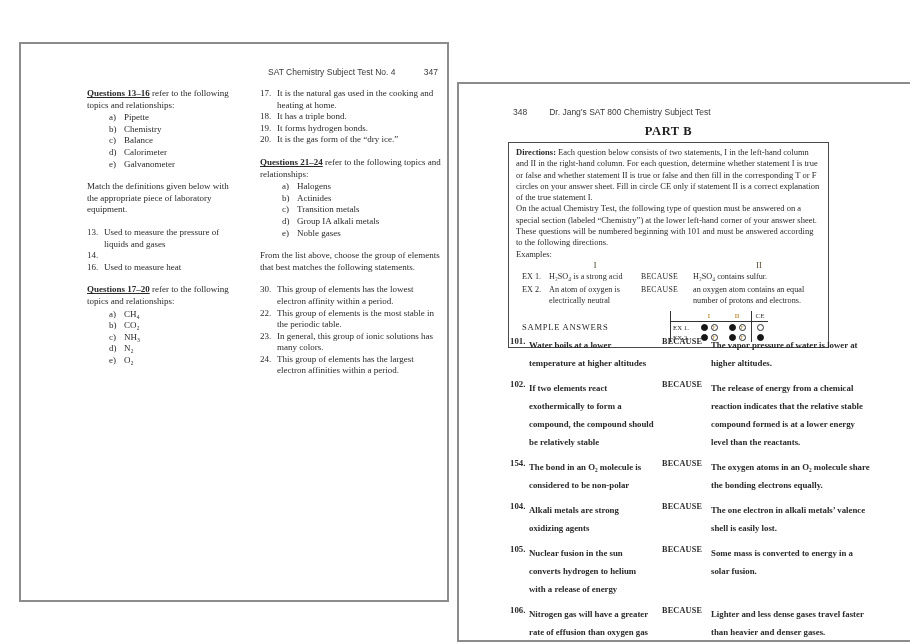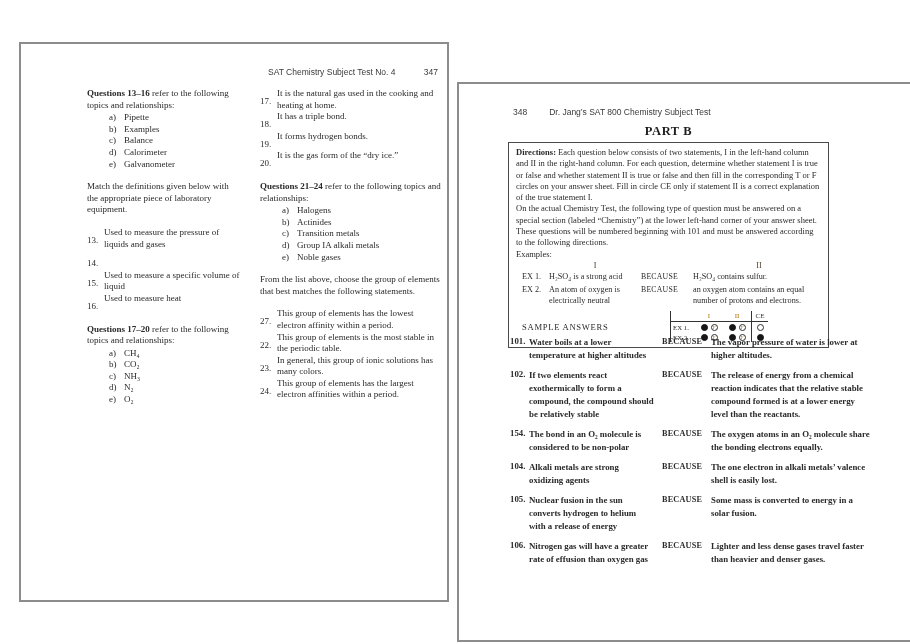--- a/index.html
+++ b/index.html
@@ -10,28 +10,28 @@
   .sans{font-family:"Liberation Sans","DejaVu Sans",sans-serif;}
   
   .rh{position:absolute;top:23px;font-size:8.5px;color:#3a3a3a;}
   .rh-left{left:247px;width:170px;display:flex;justify-content:space-between;}
   .rh-right{left:54px;display:flex;gap:22px;}
   
   .col{position:absolute;font-size:9px;line-height:11.6px;}
   .col-1{left:66px;top:44px;width:154px;}
   .col-2{left:239px;top:44px;width:184px;}
   .qhead{margin:0;}
-  .qhead b{font-weight:bold;}
+  .qhead b{font-weight:bold;text-decoration:underline;}
   .opts{margin:1px 0 0 22px;}
   .opt{display:flex;}
   .ol{width:15px;flex:none;}
   .para{margin:11px 0 0 0;}
   .nitems{margin-top:11px;}
   .nitem{display:flex;}
-  .nnum{width:17px;flex:none;margin-top:8px;}
+  .nnum{width:17px;flex:none;}
   .ntext{flex:1;}
   .mt{margin-top:11px;}
   
   .partb{position:absolute;left:49px;top:40px;width:321px;text-align:center;font-weight:bold;font-size:12.5px;letter-spacing:.6px;color:#1e1e1e;}
   .dbox{position:absolute;left:49px;top:58px;width:321px;border:1px solid #4a4a4a;box-sizing:border-box;padding:4px 7px 5px 7px;font-size:8.5px;line-height:11.3px;}
   .dbox p{margin:0;}
   .ex-label{margin:0;}
   .ex-grid{display:grid;grid-template-columns:27px 92px 52px 132px;margin:1px 0 0 6px;font-size:8.2px;line-height:10.6px;}
   .ex-h{text-align:center;color:#4a3a20;font-size:8px;}
   .ex-row-space{height:3px;}
@@ -42,42 +42,42 @@
   .sa-h{text-align:center;border-bottom:1px solid #333;color:#b06f00;font-size:7px;padding:1px 0;}
   .sa-h.ce{color:#333;border-left:1px solid #333;}
   .sa-rl{padding:2px 1px 0 2px;font-size:6.8px;}
   .sa-cell{display:flex;gap:3px;align-items:center;justify-content:center;padding:2px 0 1px 0;}
   .sa-ce{border-left:1px solid #333;display:flex;align-items:center;justify-content:center;padding:2px 0 1px 0;}
   .bubble{width:7px;height:7px;border:1px solid #2e2e2e;border-radius:50%;display:inline-flex;align-items:center;justify-content:center;font-size:4.8px;color:#b06f00;box-sizing:border-box;flex:none;}
   .bubble.filled{background:#161616;border-color:#161616;color:transparent;}
   .questions{position:absolute;left:51px;top:252px;width:376px;}
   .q-row{display:grid;grid-template-columns:19px 133px 49px 168px;margin-bottom:7px;font-weight:bold;}
   .q-num{font-size:8.8px;line-height:11.4px;}
-  .q-i,.q-ii{font-size:8.8px;line-height:13px;padding-right:8px;}
+  .q-i,.q-ii{font-size:8.8px;line-height:18px;padding-right:8px;}
   .q-because{font-size:8.2px;line-height:11.4px;letter-spacing:.2px;}
 </style>
 </head>
 <body>
 
 <div class="page page-left">
   <div class="rh rh-left sans">
     <span>SAT Chemistry Subject Test No. 4</span>
     <span>347</span>
   </div>
 
   <div class="col col-1">
     <p class="qhead"><b>Questions 13–16</b><span> refer to the following topics and relationships:</span></p>
     <div class="opts">
       <div class="opt">
           <span class="ol">a)</span>
           <span>Pipette</span>
         </div>
       <div class="opt">
           <span class="ol">b)</span>
-          <span>Examples</span>
+          <span>Chemistry</span>
         </div>
       <div class="opt">
           <span class="ol">c)</span>
           <span>Balance</span>
         </div>
       <div class="opt">
           <span class="ol">d)</span>
           <span>Calorimeter</span>
         </div>
       <div class="opt">
@@ -88,24 +88,20 @@
     <p class="para">Match the definitions given below with the appropriate piece of laboratory equipment.</p>
     <div class="nitems">
       <div class="nitem">
           <span class="nnum">13.</span>
           <span class="ntext">Used to measure the pressure of liquids and gases</span>
         </div>
       <div class="nitem">
           <span class="nnum">14.</span>
         </div>
       <div class="nitem">
-          <span class="nnum">15.</span>
-          <span class="ntext">Used to measure a specific volume of liquid</span>
-        </div>
-      <div class="nitem">
           <span class="nnum">16.</span>
           <span class="ntext">Used to measure heat</span>
         </div>
     </div>
     <p class="qhead mt"><b>Questions 17–20</b><span> refer to the following topics and relationships:</span></p>
     <div class="opts">
       <div class="opt">
           <span class="ol">a)</span>
           <span>CH₄</span>
         </div>
@@ -166,21 +162,21 @@
           <span>Group IA alkali metals</span>
         </div>
       <div class="opt">
           <span class="ol">e)</span>
           <span>Noble gases</span>
         </div>
     </div>
     <p class="para">From the list above, choose the group of elements that best matches the following statements.</p>
     <div class="nitems">
       <div class="nitem">
-          <span class="nnum">27.</span>
+          <span class="nnum">30.</span>
           <span class="ntext">This group of elements has the lowest electron affinity within a period.</span>
         </div>
       <div class="nitem">
           <span class="nnum">22.</span>
           <span class="ntext">This group of elements is the most stable in the periodic table.</span>
         </div>
       <div class="nitem">
           <span class="nnum">23.</span>
           <span class="ntext">In general, this group of ionic solutions has many colors.</span>
         </div>

